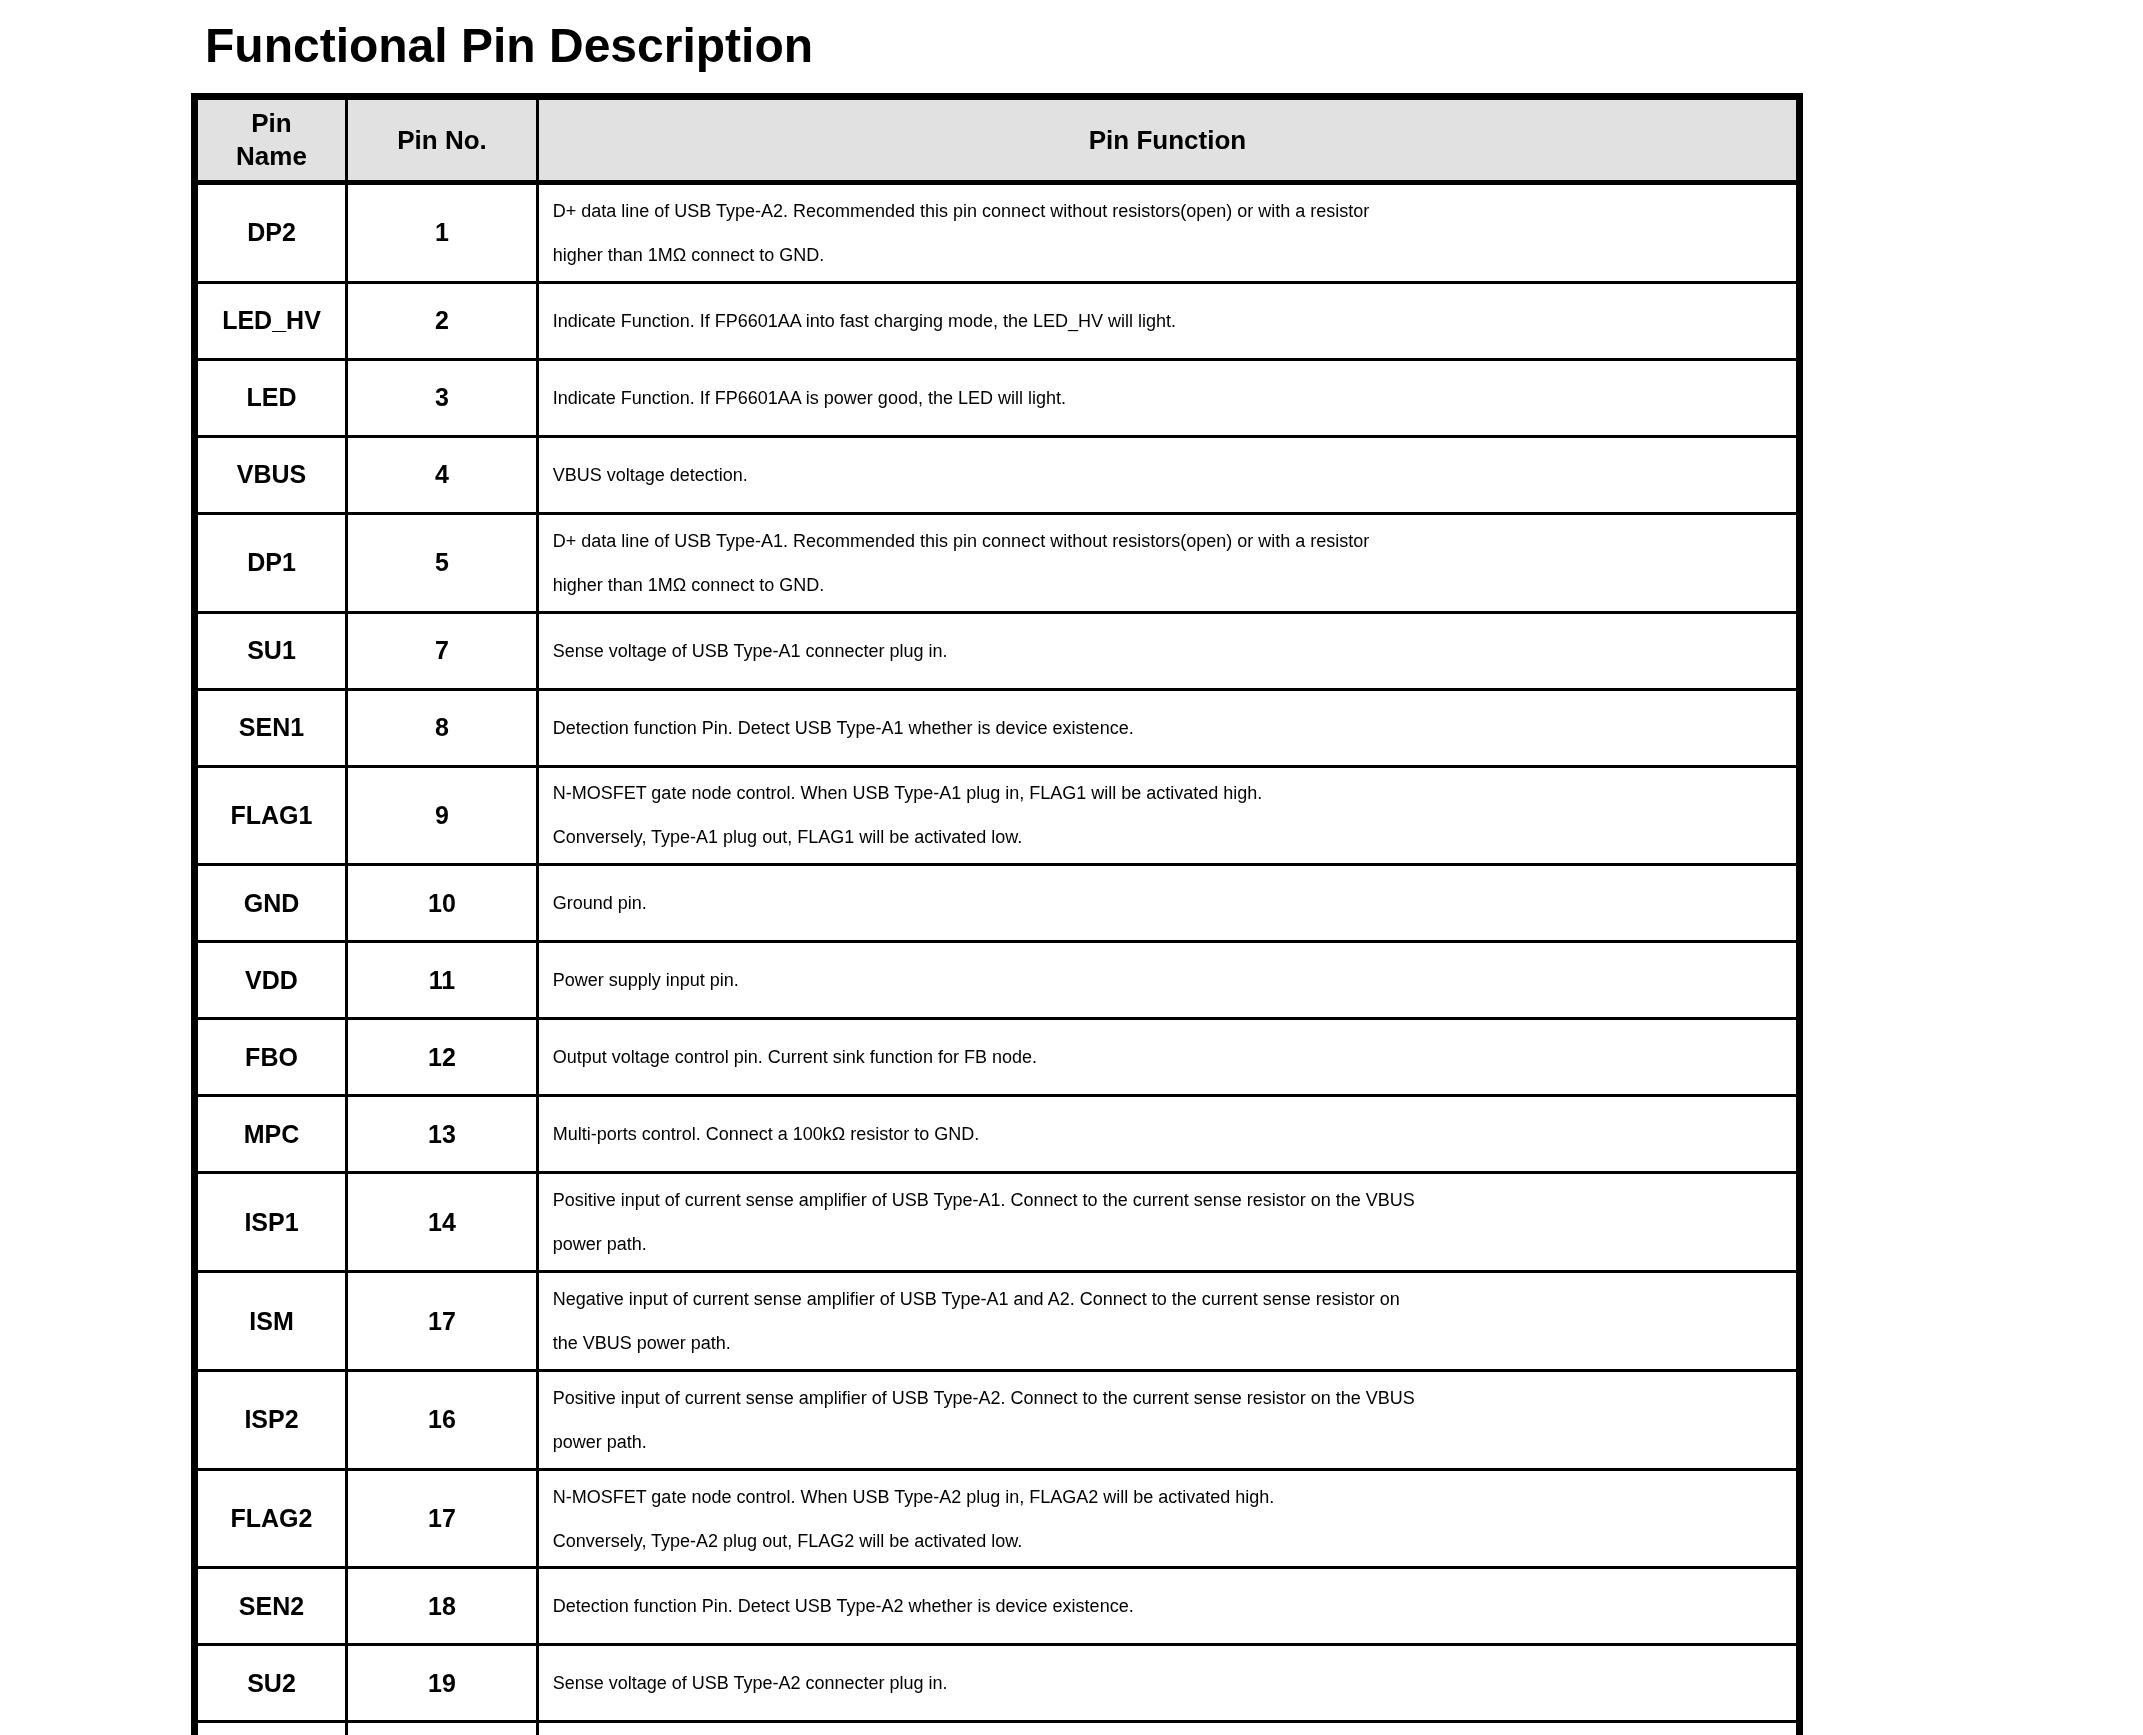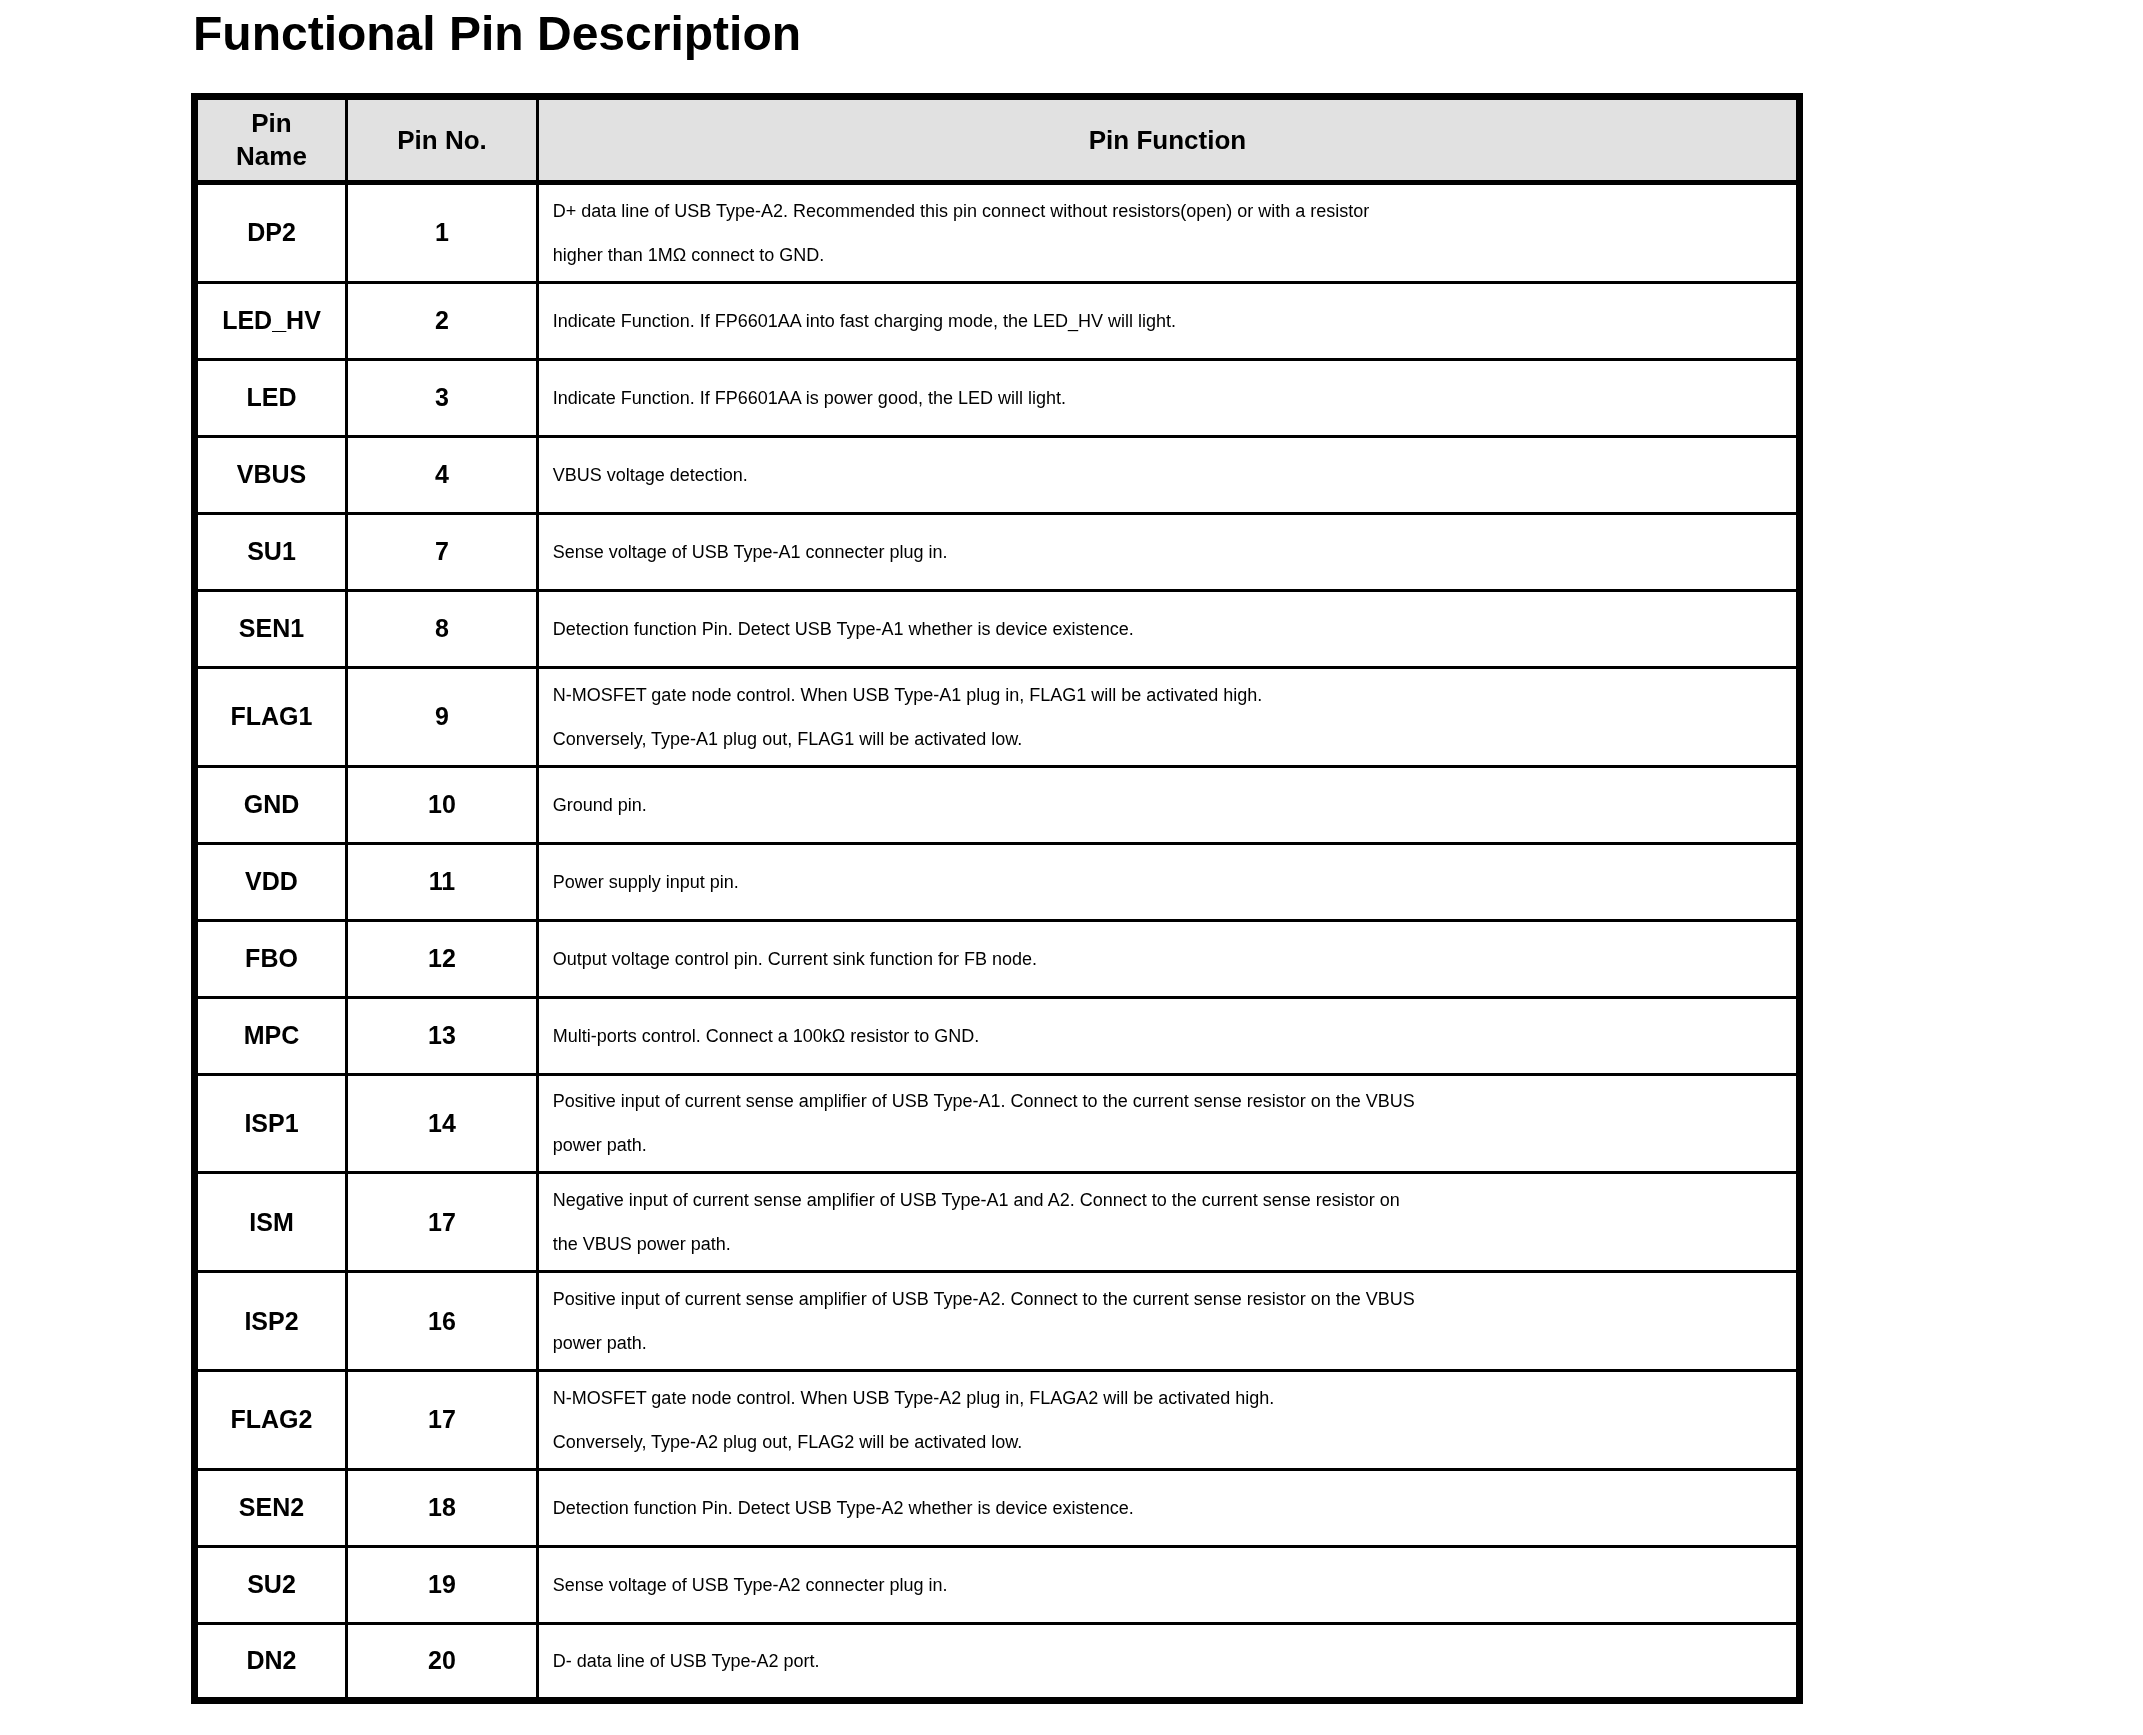--- a/index.html
+++ b/index.html
@@ -13,21 +13,21 @@
     height: 1736px;
     background: #ffffff;
     font-family: "Liberation Sans", sans-serif;
     color: #000000;
     overflow: hidden;
   }
   .doc-title {
     position: absolute;
     left: 193px;
     top: 5.9px;
-    margin: 0;
+    margin: 12px;
     font-size: 48px;
     font-weight: bold;
     letter-spacing: 0px;
     color: #000000;
     white-space: nowrap;
   }
   table.pin-table {
     position: absolute;
     left: 191px;
     top: 93px;
@@ -113,20 +113,26 @@
           <td class="name">LED</td>
           <td class="no">3</td>
           <td class="func">Indicate Function. If FP6601AA is power good, the LED will light.</td>
         </tr>
         <tr>
           <td class="name">VBUS</td>
           <td class="no">4</td>
           <td class="func">VBUS voltage detection.</td>
         </tr>
         <tr>
+          <td class="name">DP1</td>
+          <td class="no">5</td>
+          <td class="func">D+ data line of USB Type-A1. Recommended this pin connect without resistors(open) or with a resistor
+higher than 1MΩ connect to GND.</td>
+        </tr>
+        <tr>
           <td class="name">SU1</td>
           <td class="no">7</td>
           <td class="func">Sense voltage of USB Type-A1 connecter plug in.</td>
         </tr>
         <tr>
           <td class="name">SEN1</td>
           <td class="no">8</td>
           <td class="func">Detection function Pin. Detect USB Type-A1 whether is device existence.</td>
         </tr>
         <tr>

